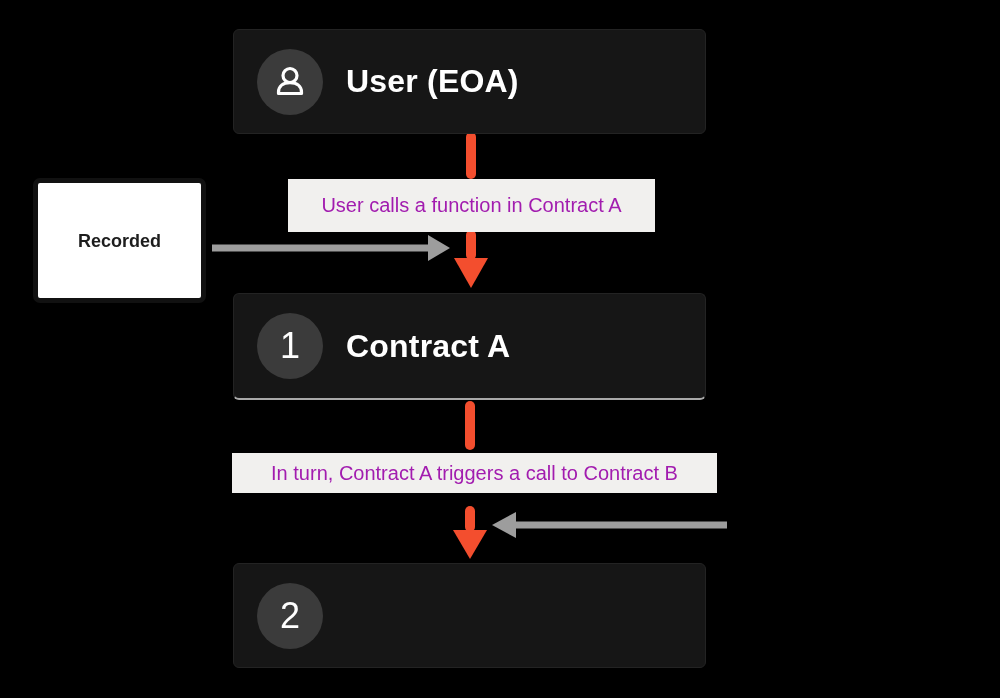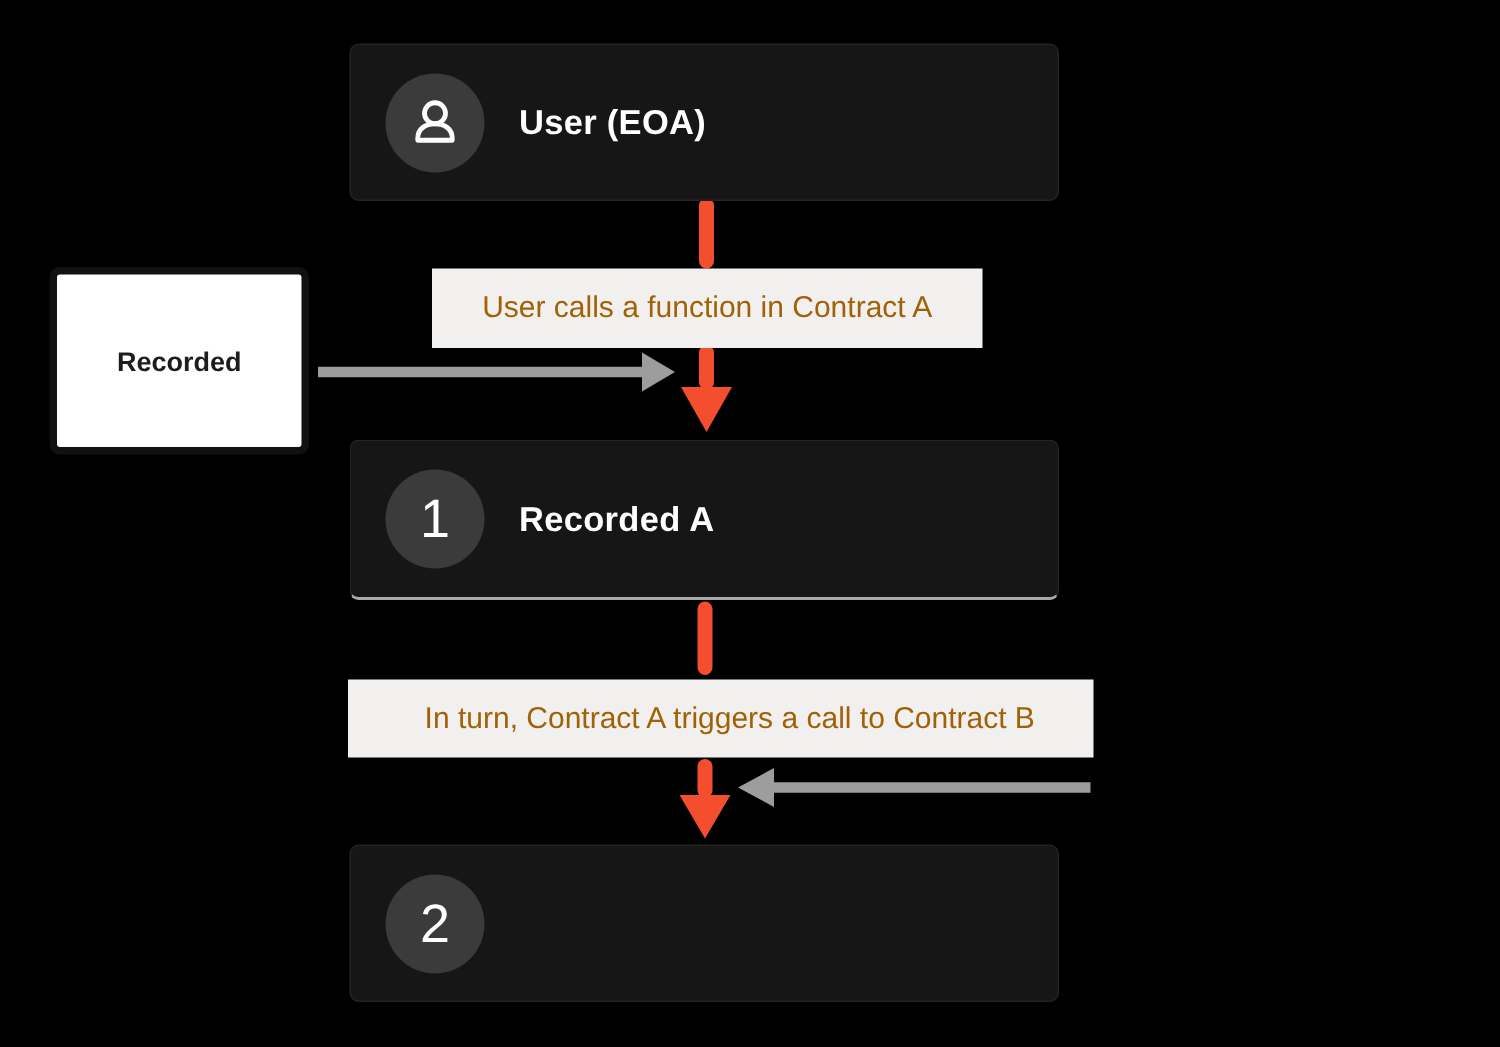--- a/index.html
+++ b/index.html
@@ -37,38 +37,38 @@
     display: flex;
     align-items: center;
     justify-content: center;
     color: #ffffff;
     font-size: 36px;
     font-weight: 400;
     flex: 0 0 auto;
   }
   .node-title {
     color: #ffffff;
-    font-size: 23px;
+    font-size: 32px;
     font-weight: 700;
     letter-spacing: 0.2px;
   }
 
   
   .flow-label {
     position: absolute;
     background: #f1f0ee;
-    color: #a16207;
+    color: #a21caf;
     font-size: 20px;
     display: flex;
     align-items: center;
     justify-content: center;
     white-space: nowrap;
   }
   .flow-label-1 { left: 288px; top: 179px; width: 367px; height: 53px; }
-  .flow-label-2 { left: 232px; top: 453px; width: 485px; height: 52px; padding-left: 12px; }
+  .flow-label-2 { left: 232px; top: 453px; width: 485px; height: 40px; }
 
   
   .note {
     position: absolute;
     background: #ffffff;
     border: 5px solid #111111;
     border-radius: 7px;
     color: #1d1d1d;
     font-weight: 700;
     text-align: center;
@@ -128,21 +128,21 @@
   </div>
 
   <div class="flow-label flow-label-1">User calls a function in Contract A</div>
 
   <div class="note note-left">
     <div>Recorded</div>
   </div>
 
   <div class="node node-contract-a">
     <div class="badge">1</div>
-    <div class="node-title">Recorded A</div>
+    <div class="node-title">Contract A</div>
   </div>
 
   <div class="flow-label flow-label-2">In turn, Contract A triggers a call to Contract B</div>
 
 
   <div class="node node-contract-b">
     <div class="badge">2</div>
   </div>
 
 </div>

